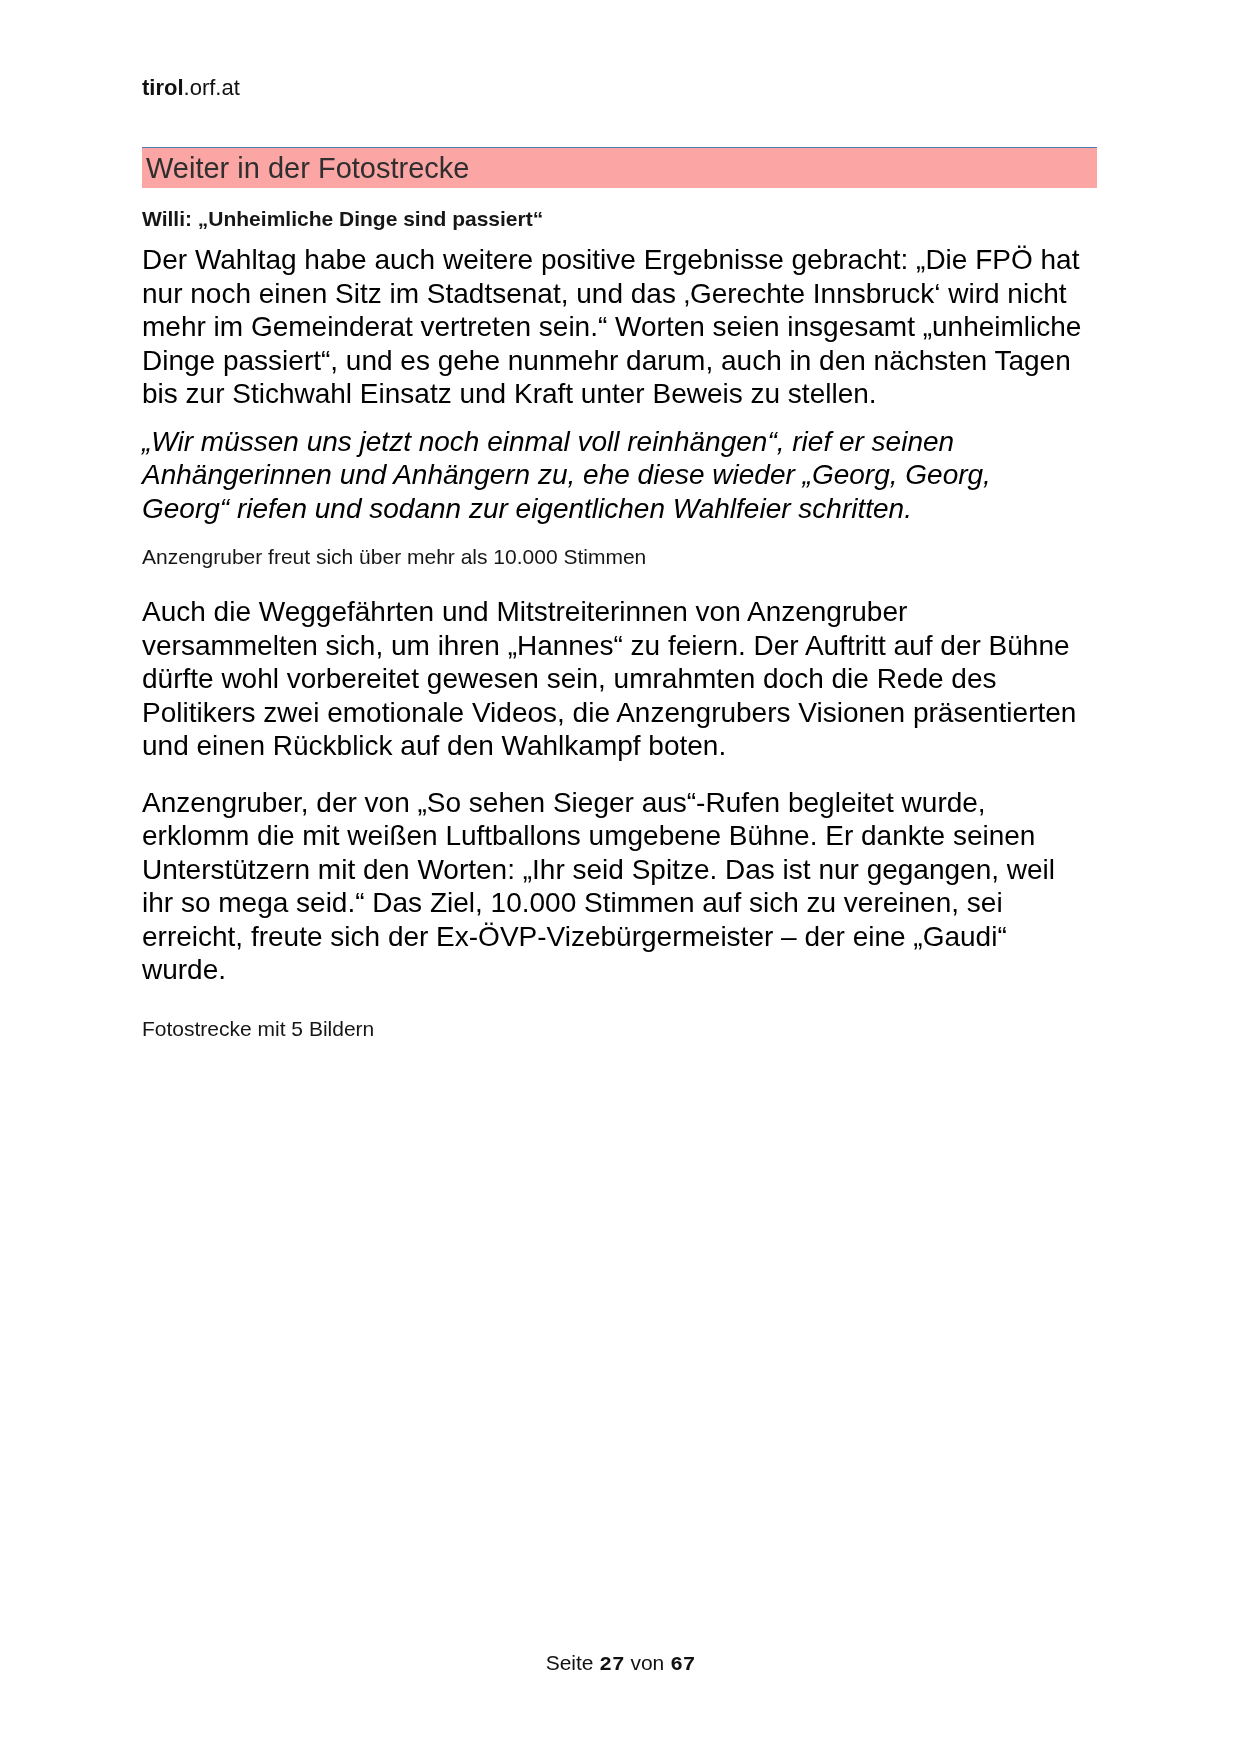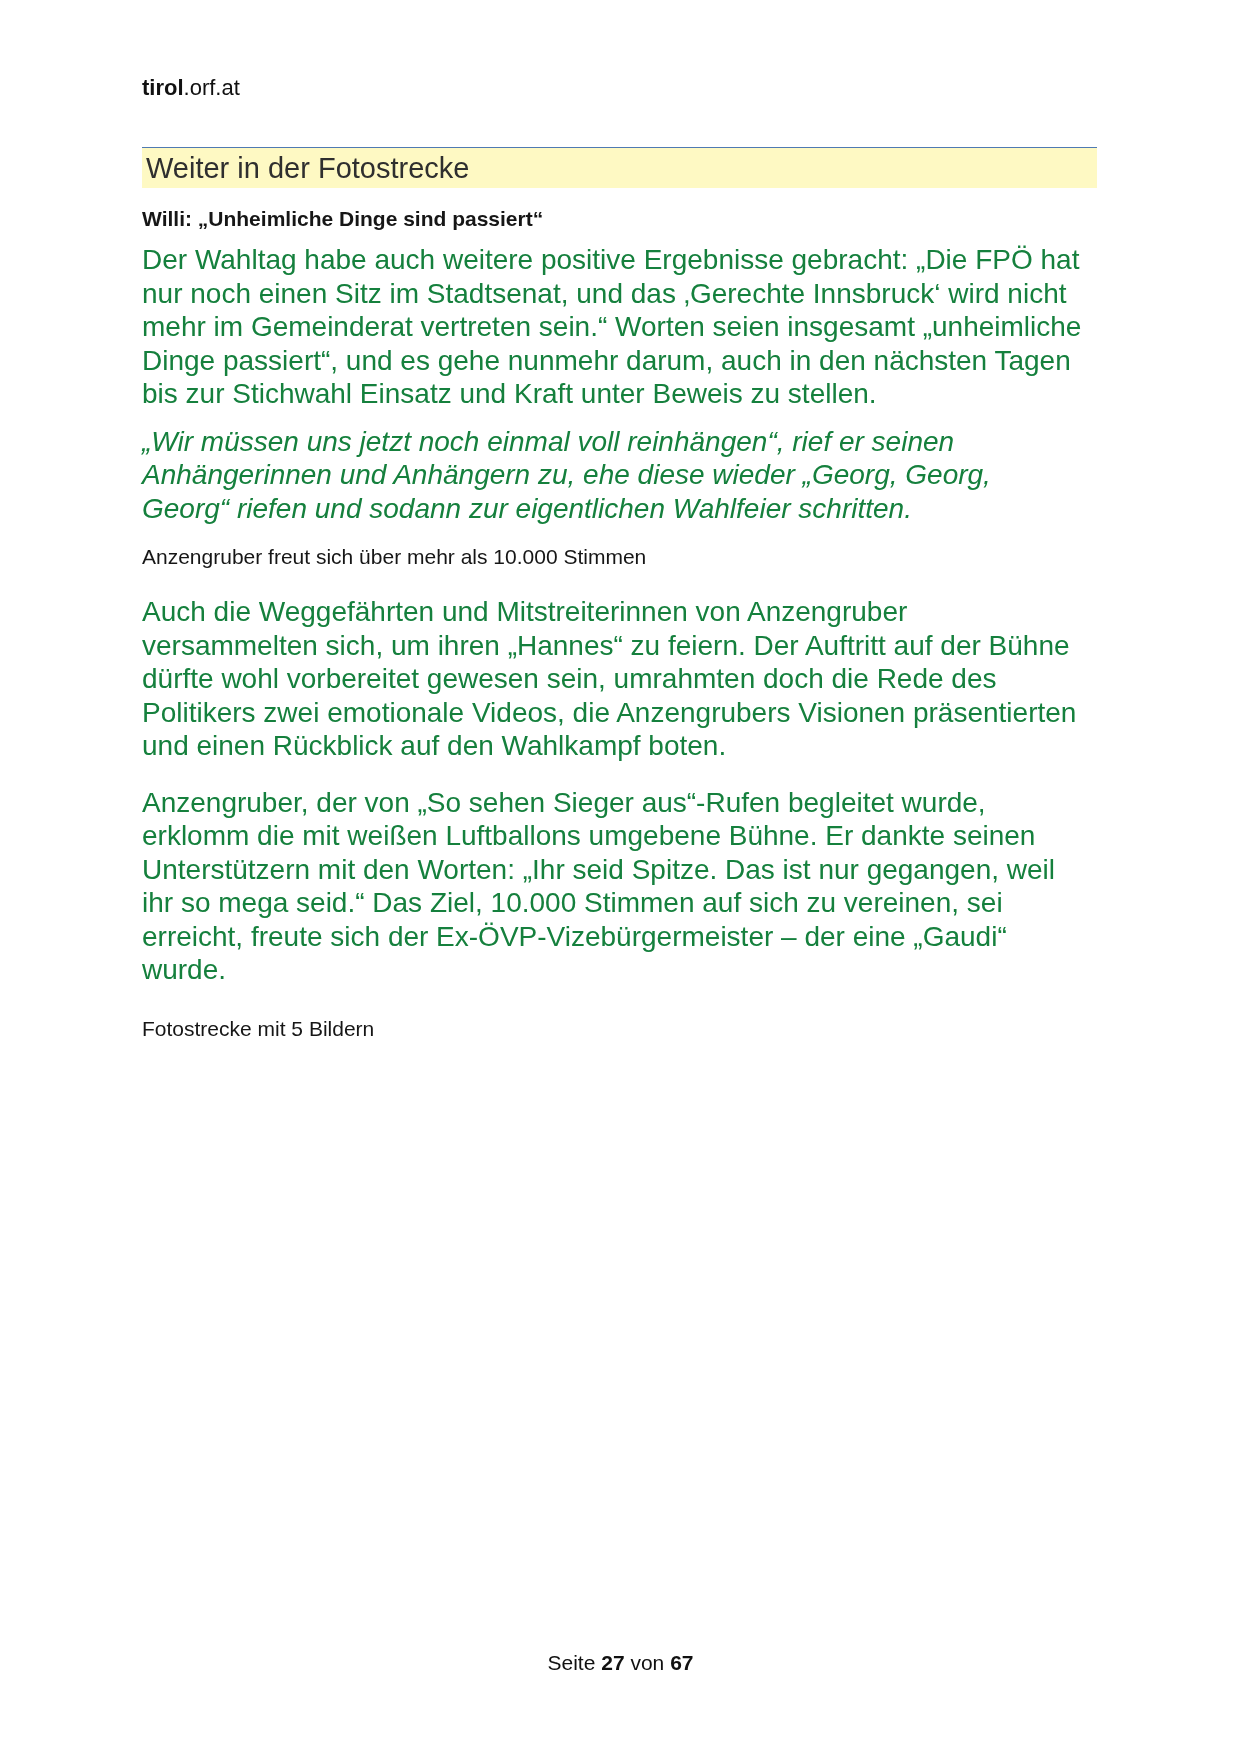--- a/index.html
+++ b/index.html
@@ -22,21 +22,21 @@
   .site-header {
     margin-top: 75px;
     font-size: 22px;
     line-height: 26px;
     color: #111;
   }
   .site-header b { font-weight: bold; margin-top: 28px; }
   .section-banner {
     margin-top: 46px;
     height: 41px;
-    background: #fef9c3;
+    background: #fca5a5;
     border-top: 1px solid #4f7ab2;
     box-sizing: border-box;
     display: flex;
     align-items: center;
   }
   .section-banner .banner-title {
     font-size: 29px;
     line-height: 41px;
     color: #2f2f2f;
     padding-left: 4px;
@@ -47,38 +47,38 @@
     line-height: 28px;
     color: #161616;
     white-space: nowrap;
   }
   .caption-1 { margin-top: 17px; font-weight: bold; }
   .caption-2 { margin-top: 18px; }
   .caption-3 { margin-top: 28px; }
   .para {
     font-size: 28px;
     line-height: 33.5px;
-    color: #15803d;
+    color: #000000;
   }
   .para .line { white-space: nowrap; }
   .para-1 { margin-top: 10px; }
   .para-2 { margin-top: 14px; font-style: italic; }
   .para-3 { margin-top: 24px; }
   .para-4 { margin-top: 23px; }
   .page-footer {
     position: absolute;
     top: 1650px;
     left: 0;
     width: 1241px;
     text-align: center;
     font-size: 21px;
     line-height: 26px;
     color: #111;
   }
-  .page-footer b { font-weight: bold; }
+  .page-footer b { font-weight: bold; font-family: Liberation Mono, monospace; }
 </style>
 </head>
 <body>
 
 <div class="content">
 
   <div class="site-header"><b>tirol</b><span>.orf.at</span></div>
 
   <div class="section-banner">
     <span class="banner-title">Weiter in der Fotostrecke</span>

